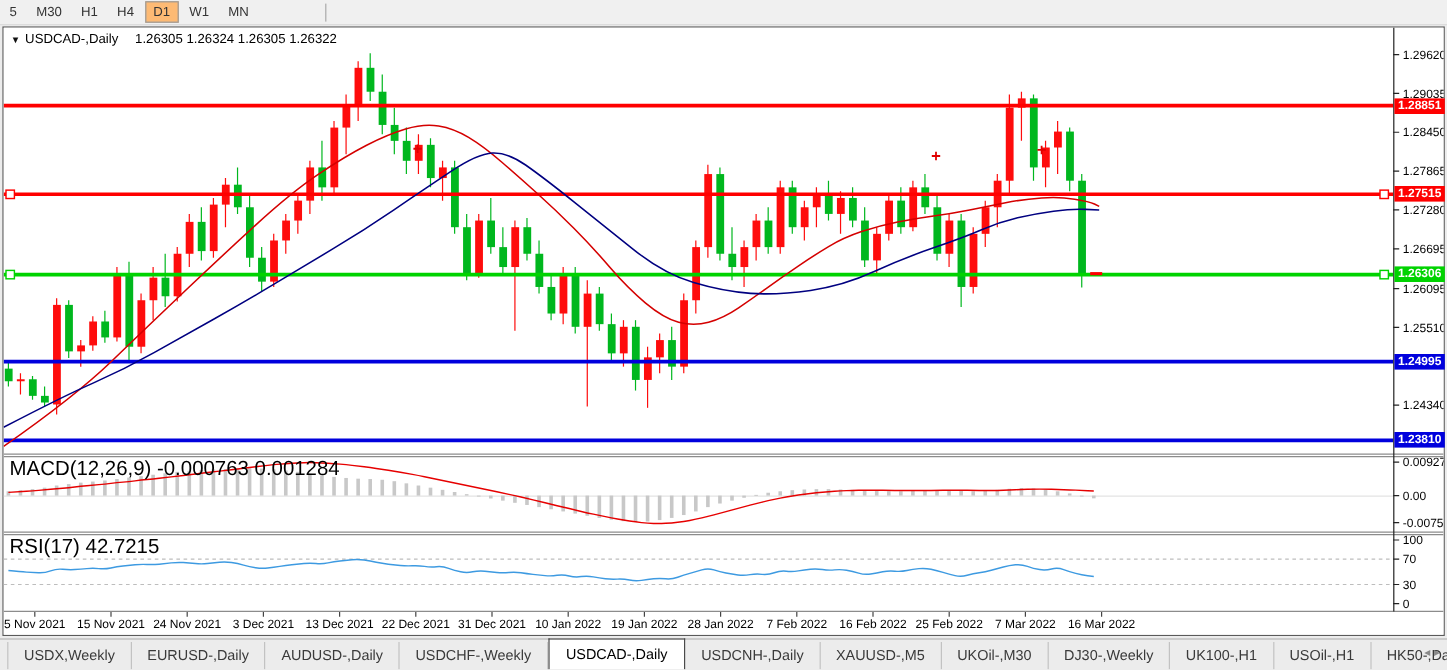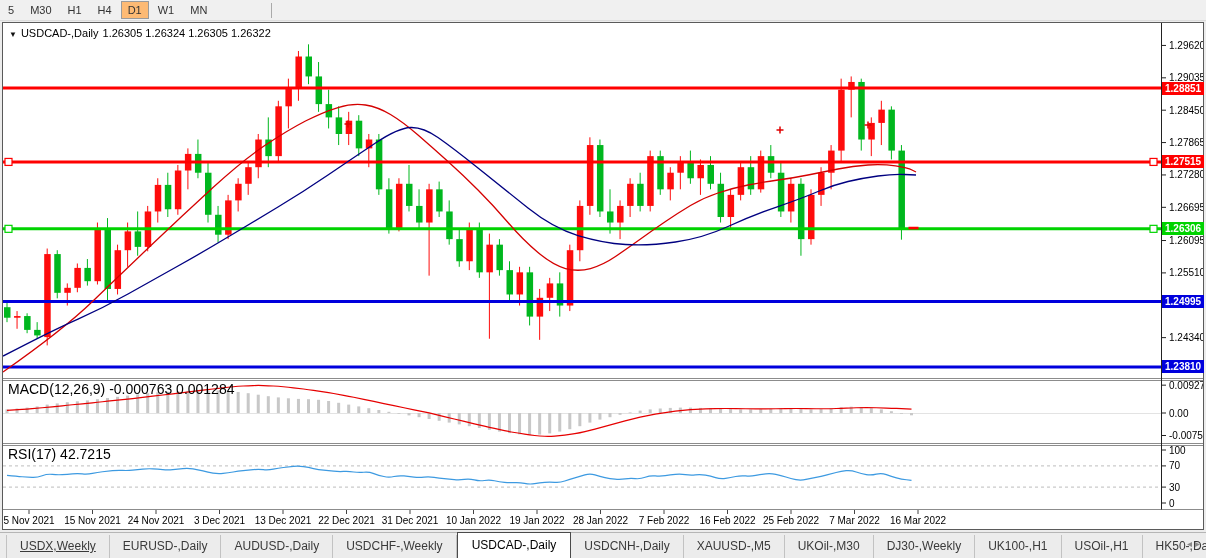--- a/index.html
+++ b/index.html
@@ -11,30 +11,30 @@
   .tfbtn{font-size:11px;color:#333;padding:2px 6px;margin:0 1px;border:1px solid transparent;cursor:default;}
   .tfbtn.active{background:#fdba74;border:1px solid #9a9a9a;}
   .tb-sep{width:1px;height:15px;background:#aaa;margin-left:56px;}
   
   .chart-window{position:absolute;left:2px;top:22px;width:1202px;height:508px;background:#fff;
                 border:1px solid #5a5a5a;box-sizing:border-box;}
   #chart-svg{position:absolute;left:0;top:0;}
   svg text{font-family:"Liberation Sans",sans-serif;font-size:10px;fill:#000;}
   .chart-title{position:absolute;left:6px;top:4px;font-size:11px;color:#000;white-space:nowrap;}
   .chart-title .tri{font-size:8px;margin-right:4px;color:#111;}
-  .chart-title .ohlc{margin-left:4px;}
-  .ind-label{position:absolute;left:5px;font-size:14px;color:#000;white-space:nowrap;}
+  .chart-title .ohlc{margin-left:14px;}
+  .ind-label{position:absolute;left:5px;font-size:17px;color:#000;white-space:nowrap;}
   .badge{position:absolute;left:1159px;width:42px;height:13px;font-size:10px;color:#fff;
          line-height:13px;padding-left:3px;box-sizing:border-box;white-space:nowrap;font-weight:bold;}
   
   .tab-bar{position:absolute;left:0;top:532px;width:1206px;height:26px;background:#ececec;
            border-top:1px solid #b5b5b5;display:flex;align-items:flex-end;padding-left:6px;box-sizing:border-box;}
   .tab{font-size:12px;color:#3a3a3a;padding:4px 13px 5px 13px;border-right:1px solid #c2c2c2;
        white-space:nowrap;cursor:default;}
-  .tab:first-child{border-left:1px solid #c2c2c2;text-decoration:underline;}
+  .tab:first-child{border-left:1px solid #c2c2c2;}
   .tab.active{background:#fff;border:1px solid #4a4a4a;border-bottom:none;color:#000;
               padding:5px 14px 6px 14px;}
   .tab-arrows{position:absolute;right:3px;top:538px;font-size:10px;color:#8a8a8a;letter-spacing:3px;}
 </style>
 </head>
 <body>
 
 <div class="screen">
 
   <div class="tf-toolbar">

